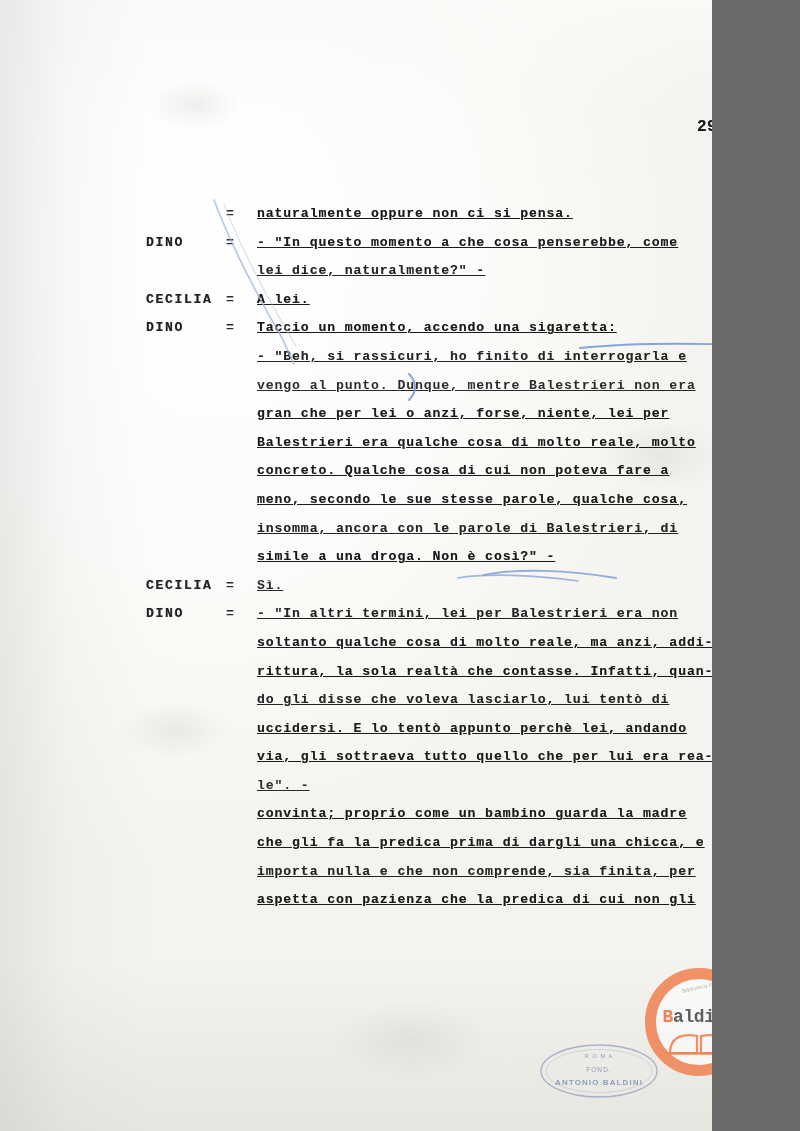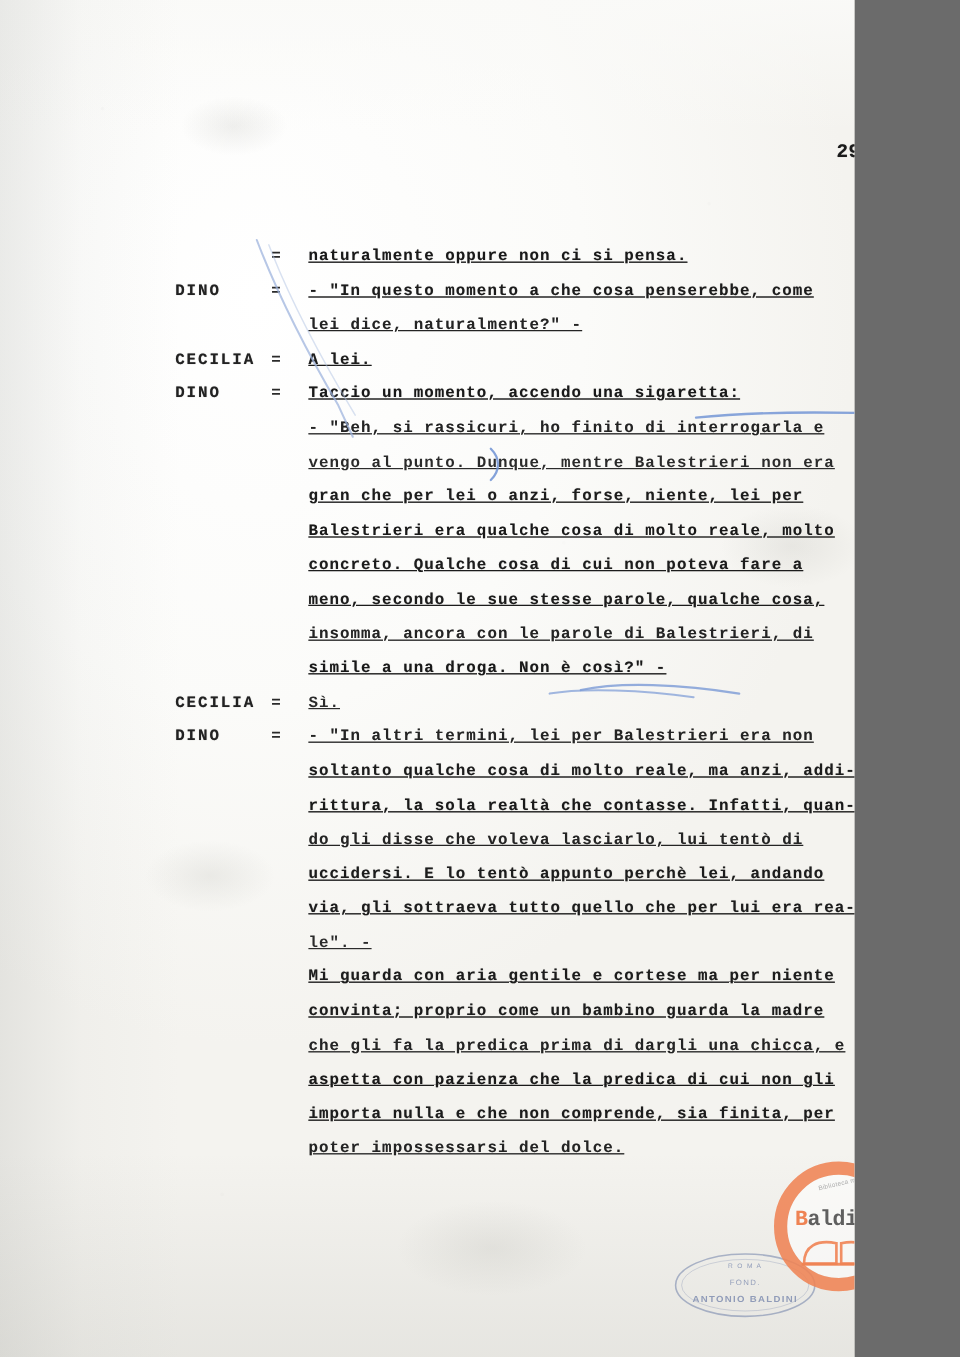--- a/index.html
+++ b/index.html
@@ -177,21 +177,21 @@
     position: absolute;
     left: 22px;
     top: 62px;
     width: 64px;
     height: 26px;
   }
 
   
   .oval-stamp {
     position: absolute;
-    left: 560px;
+    left: 538px;
     top: 1042px;
     width: 122px;
     height: 58px;
     opacity: .62;
   }
   .oval-stamp .oval-text {
     position: absolute;
     left: 0; right: 0;
     text-align: center;
     font-family: "Liberation Sans", sans-serif;
@@ -234,26 +234,24 @@
       <div class="line"><span class="txt">insomma, ancora con le parole di Balestrieri, di</span></div>
       <div class="line"><span class="txt">simile a una droga. Non è così?" -</span></div>
       <div class="line"><span class="speaker">CECILIA</span><span class="eq">=</span><span class="txt">Sì.</span></div>
       <div class="line"><span class="speaker">DINO</span><span class="eq">=</span><span class="txt">- "In altri termini, lei per Balestrieri era non</span></div>
       <div class="line"><span class="txt">soltanto qualche cosa di molto reale, ma anzi, addi-</span></div>
       <div class="line"><span class="txt">rittura, la sola realtà che contasse. Infatti, quan-</span></div>
       <div class="line"><span class="txt">do gli disse che voleva lasciarlo, lui tentò di</span></div>
       <div class="line"><span class="txt">uccidersi. E lo tentò appunto perchè lei, andando</span></div>
       <div class="line"><span class="txt">via, gli sottraeva tutto quello che per lui era rea-</span></div>
       <div class="line"><span class="txt">le". -</span></div>
-      <div class="line"><span class="txt">Mi guarda con aria gentile e cortese ma per niente</span></div>
       <div class="line"><span class="txt">convinta; proprio come un bambino guarda la madre</span></div>
       <div class="line"><span class="txt">che gli fa la predica prima di dargli una chicca, e</span></div>
+      <div class="line"><span class="txt">importa nulla e che non comprende, sia finita, per</span></div>
       <div class="line"><span class="txt">aspetta con pazienza che la predica di cui non gli</span></div>
-      <div class="line"><span class="txt">importa nulla e che non comprende, sia finita, per</span></div>
-      <div class="line"><span class="txt">poter impossessarsi del dolce.</span></div>
     </div>
 
   <div class="ink" style="left:208px;top:198px;">
     <svg width="130" height="170" viewBox="0 0 130 170">
       <path d="M6 2 C 22 44, 46 92, 74 140 L 86 166" fill="none" stroke="#9fb4dd" stroke-width="1.7" opacity=".75" stroke-linecap="round"></path>
       <path d="M16 6 C 32 48, 58 98, 88 148" fill="none" stroke="#b2c3e4" stroke-width="1.2" opacity=".5" stroke-linecap="round"></path>
     </svg>
   </div>
 
   <div class="ink" style="left:578px;top:340px;">

